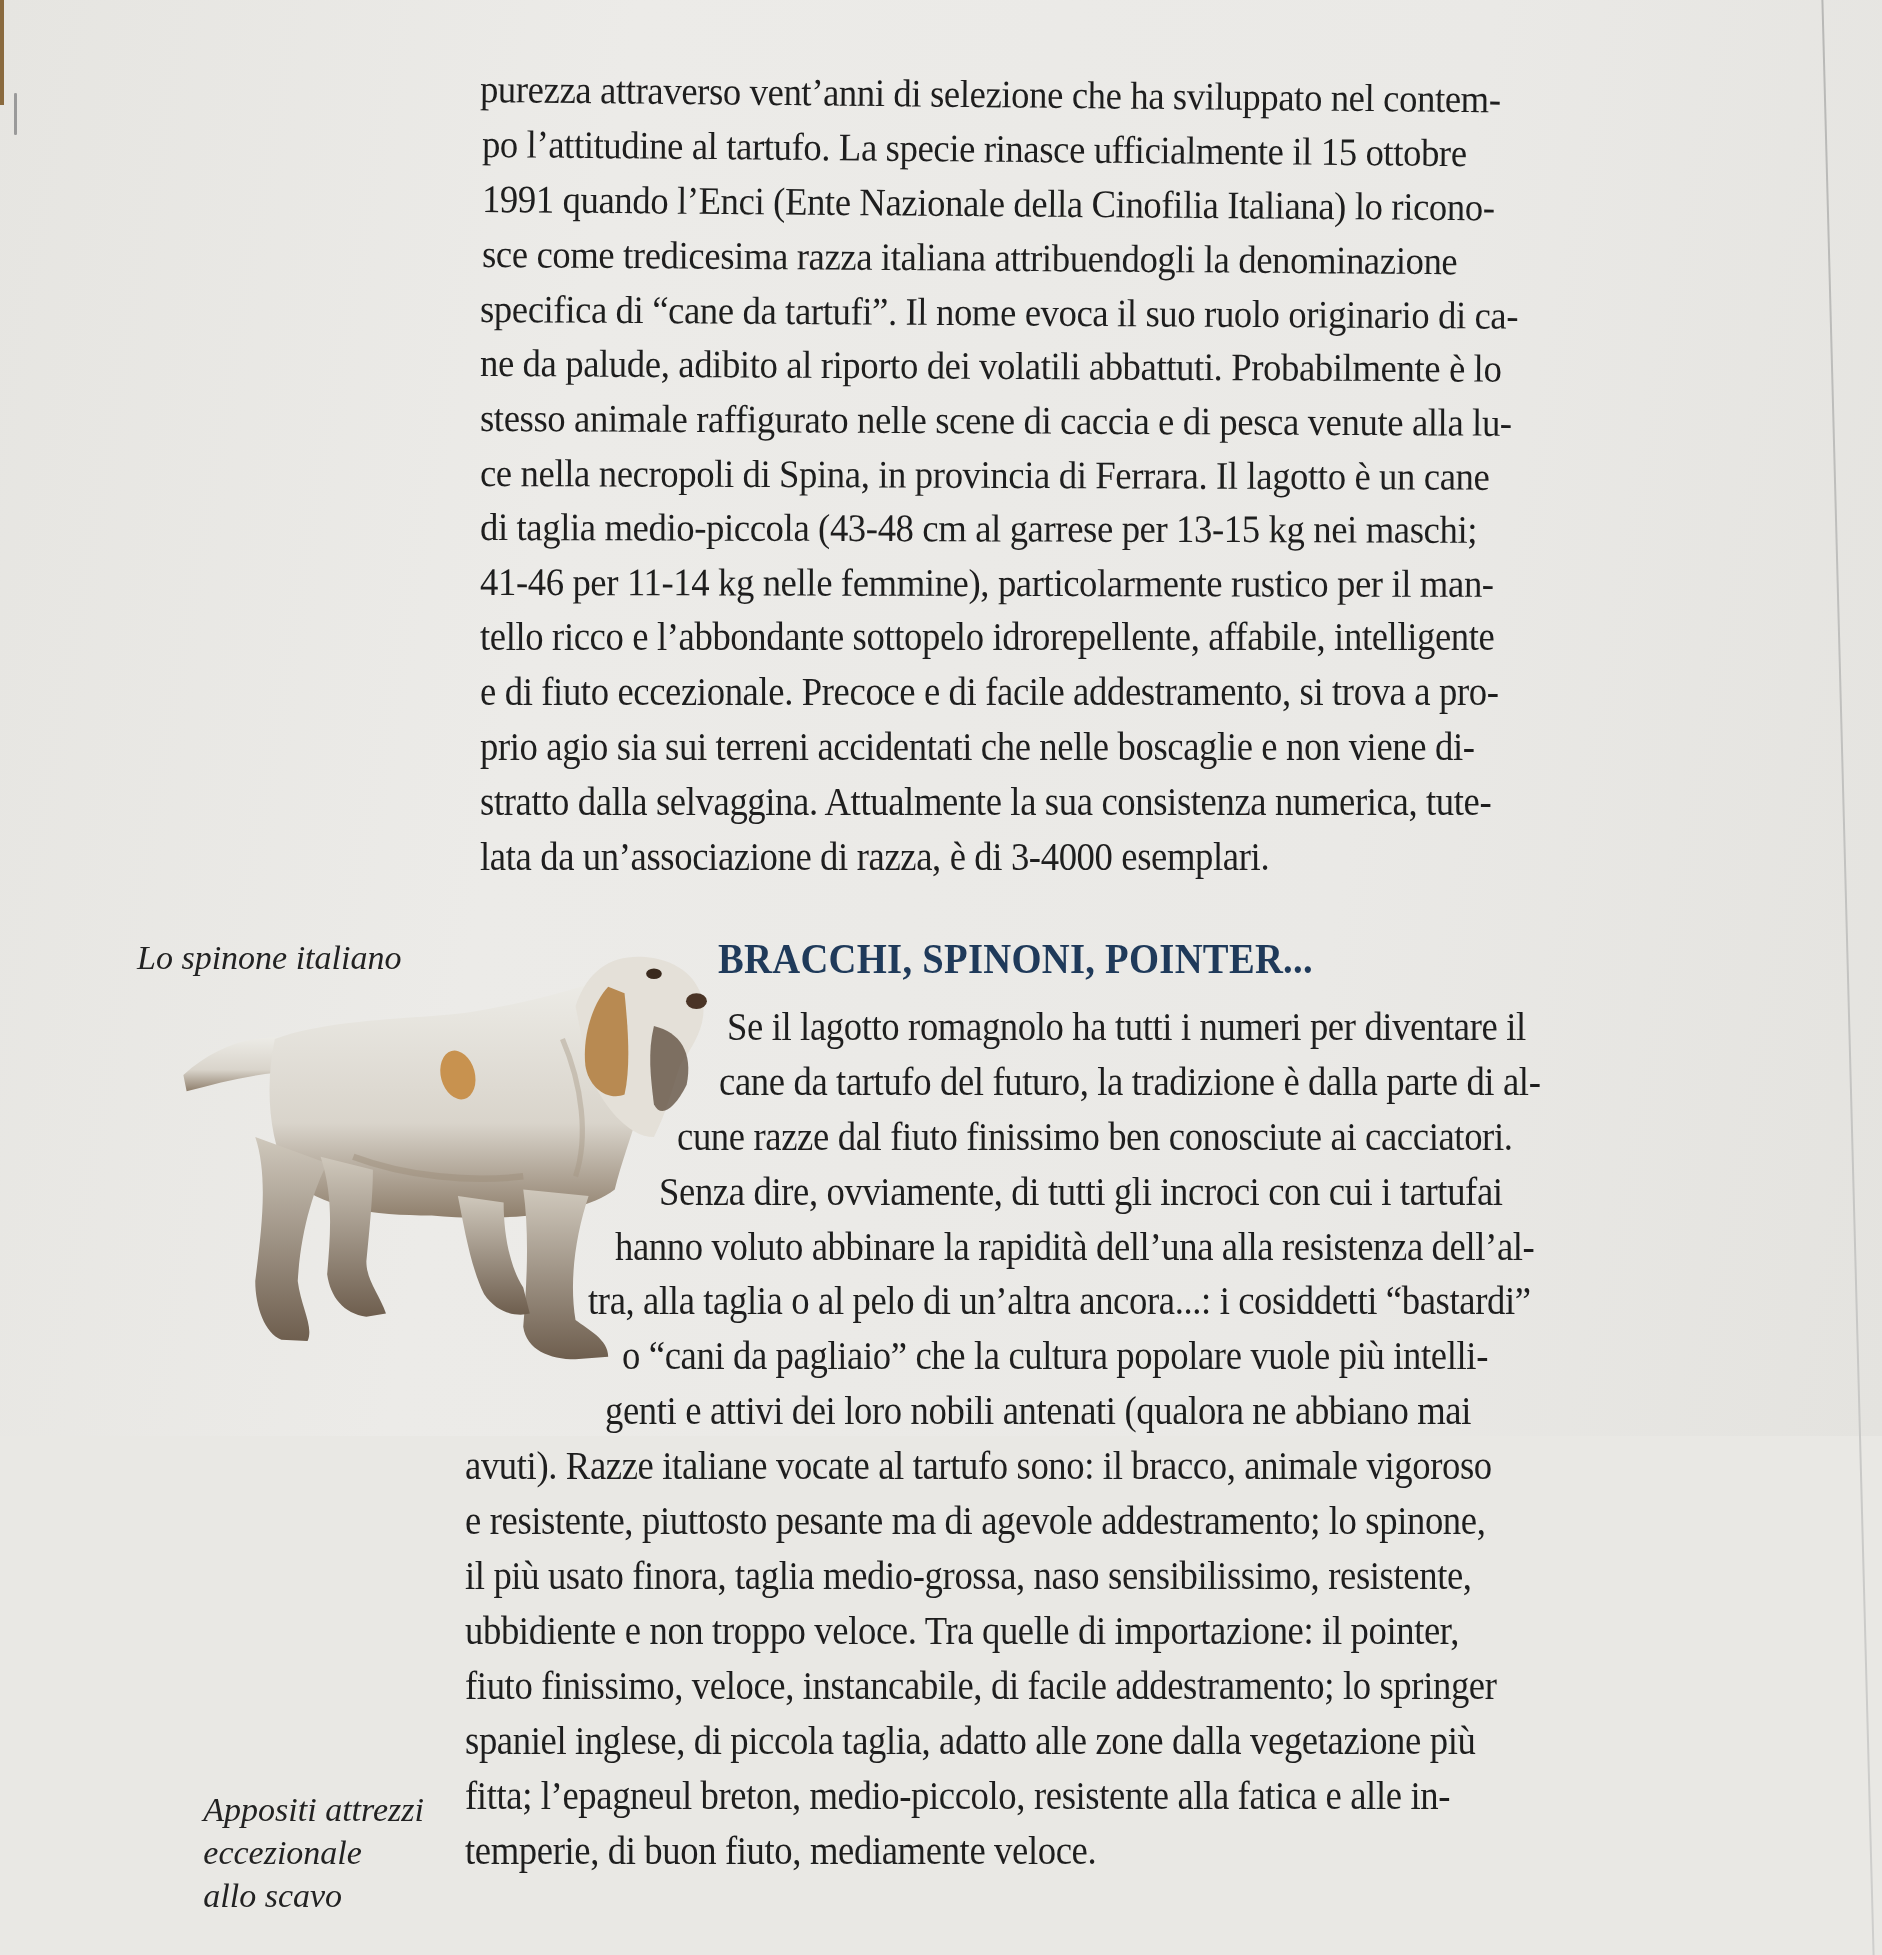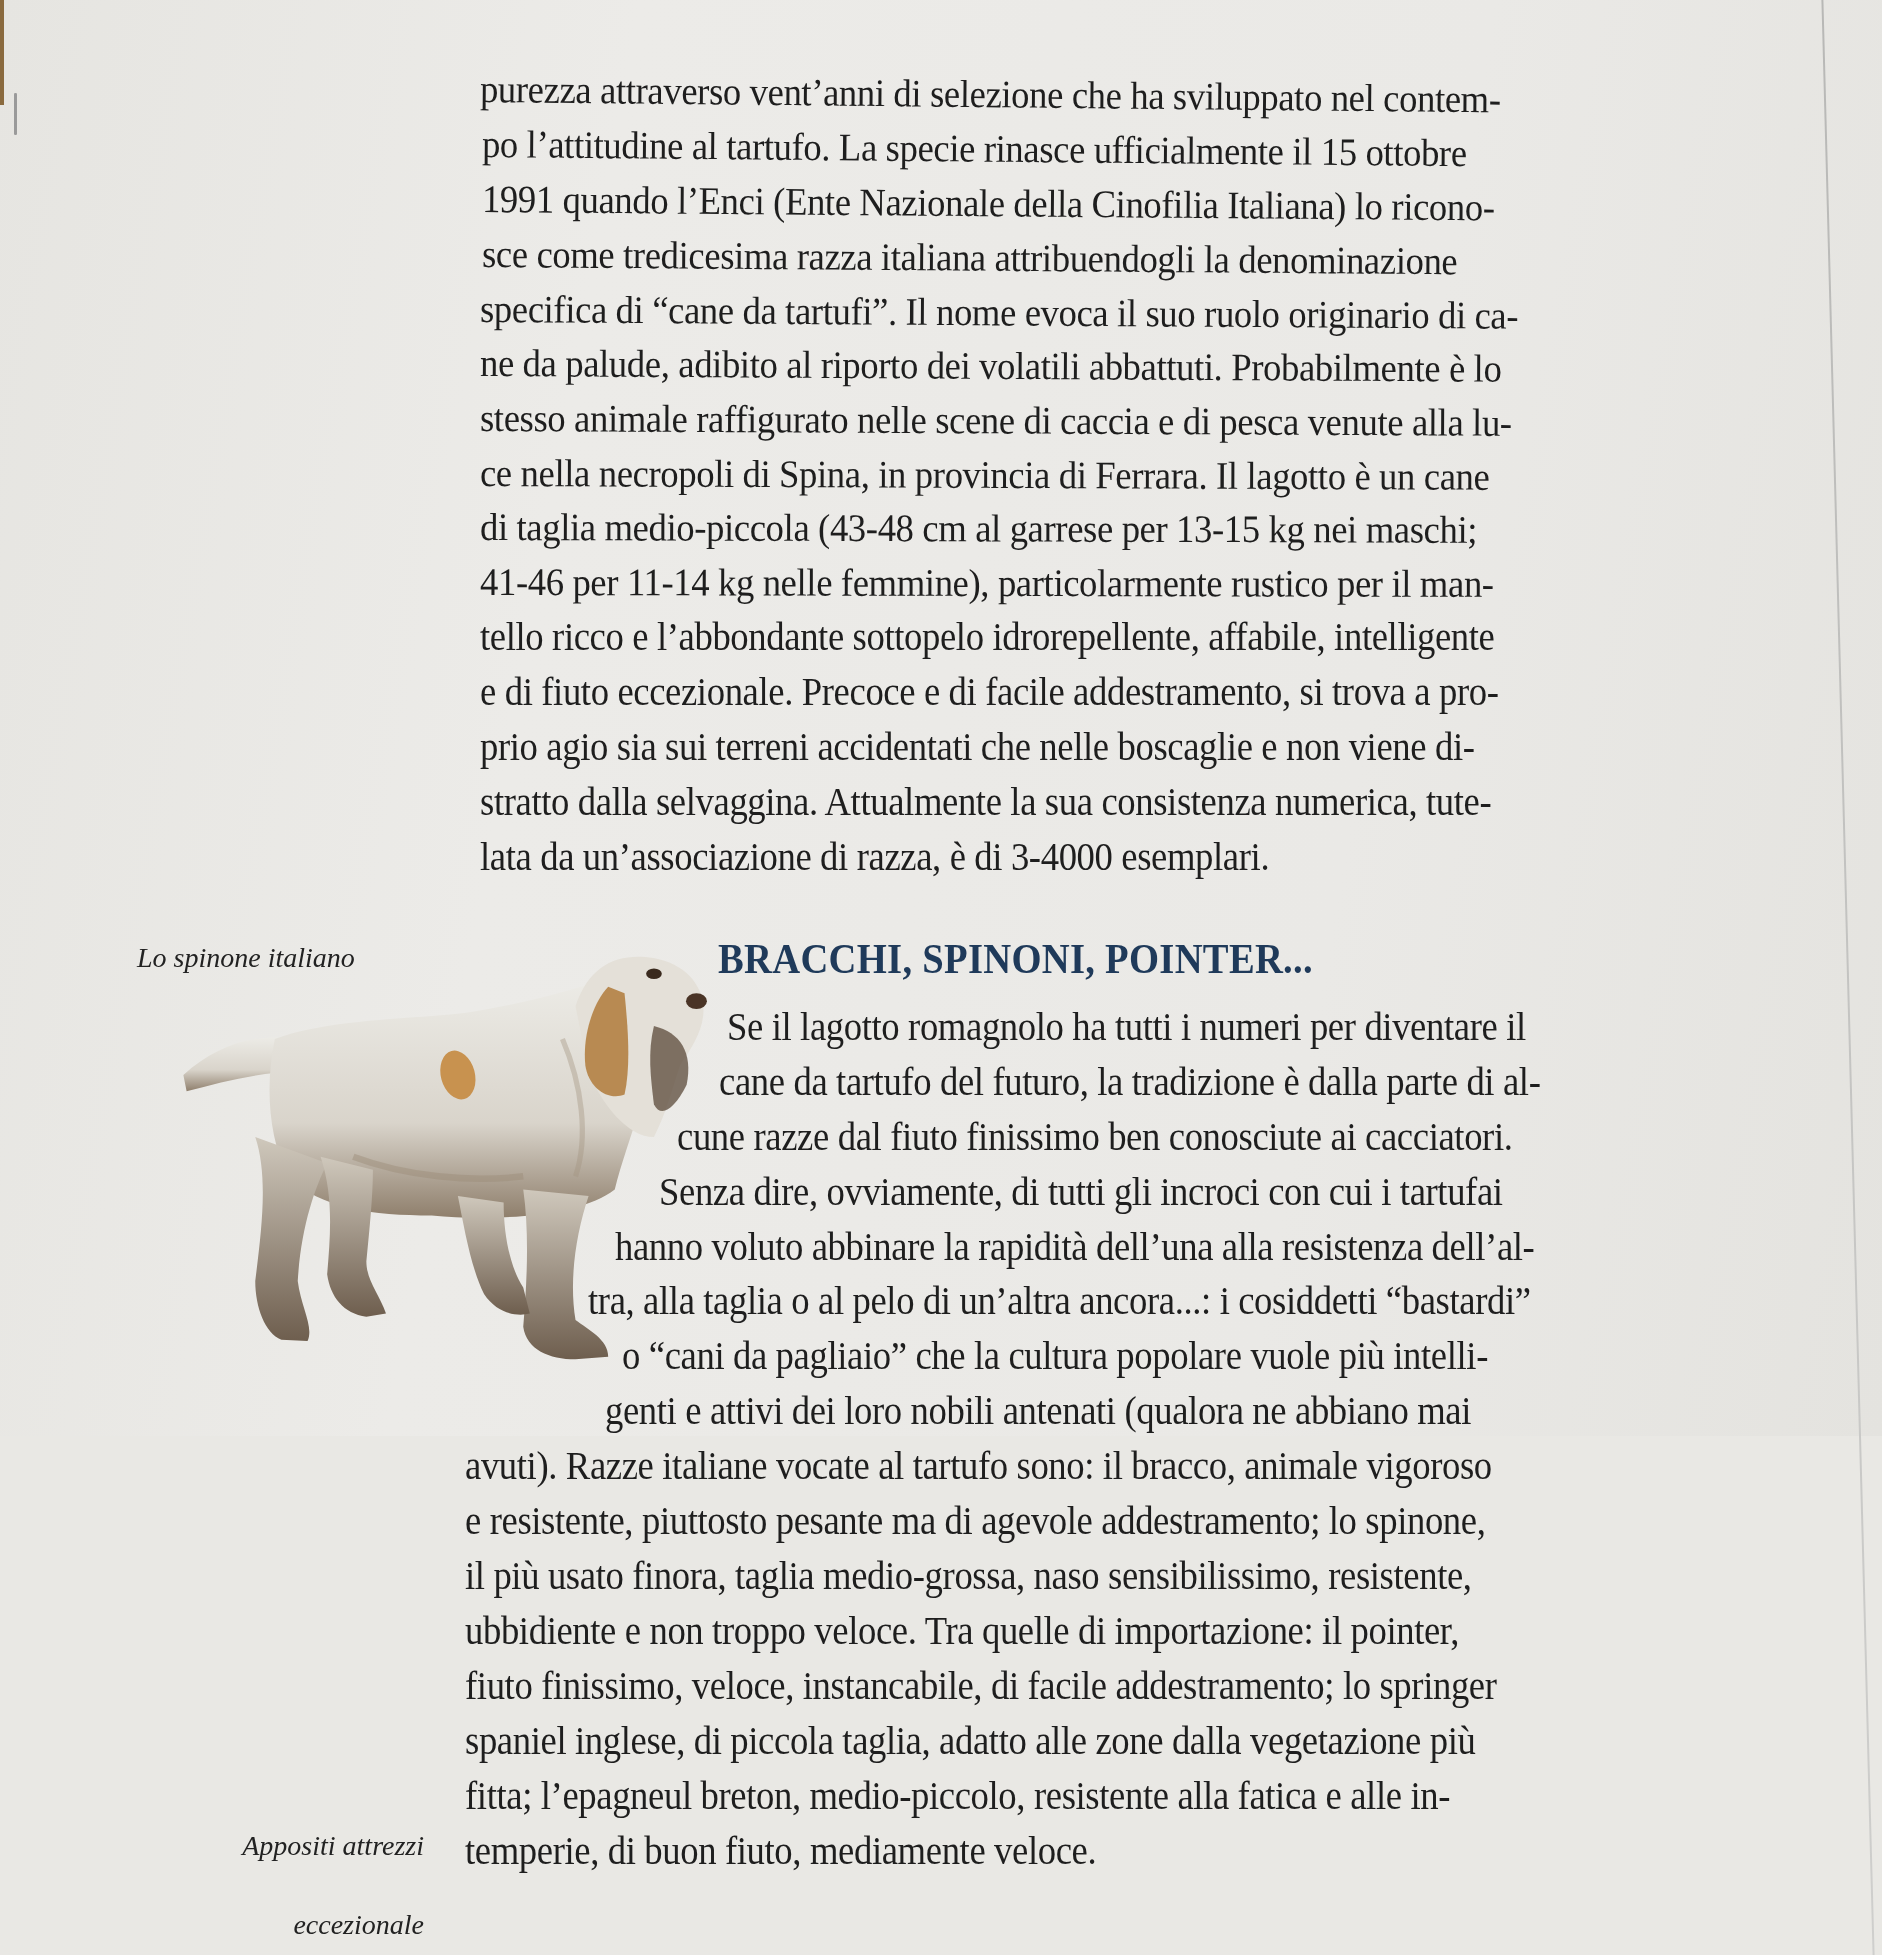--- a/index.html
+++ b/index.html
@@ -33,26 +33,26 @@
     letter-spacing: -0.4px;
     transform: scaleX(0.94); transform-origin: left center;
   }
   .heading {
     position: absolute; left: 718px; top: 935px;
     font-size: 42px; font-weight: bold; color: #1f3a5a;
     white-space: nowrap; letter-spacing: 0.3px;
     transform: scaleX(0.92); transform-origin: left center;
   }
   .caption {
-    position: absolute; font-style: italic; font-size: 28px; line-height: 43px;
-    color: #222; white-space: nowrap; text-align: right;
+    position: absolute; font-style: italic; font-size: 34px; line-height: 43px;
+    color: #222; white-space: nowrap; 
   }
   .cap1 { left: 137px; top: 936px; }
   .cap2 { right: 1458px; top: 1788px; }
-  .cap2 span { display: block; margin-top: 36px; }
+  .cap2 span { display: block; }
   .dog {
     position: absolute; left: 157px; top: 941px; width: 556px; height: 451px;
   }
 </style>
 </head>
 <body>
 
 <div class="page">
   <div class="binding-edge"></div>
   <div class="left-mark"></div>

